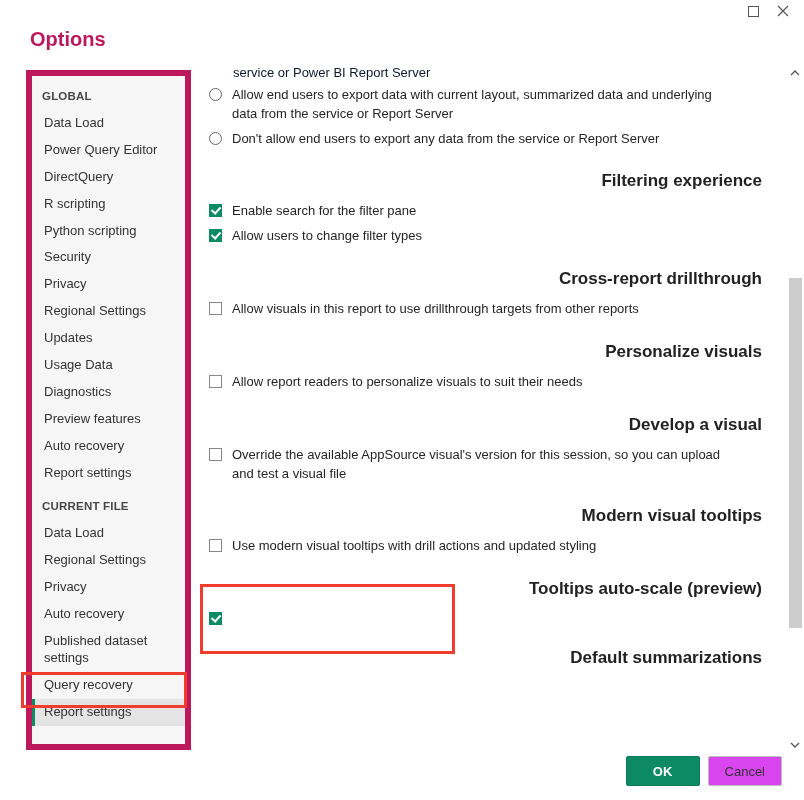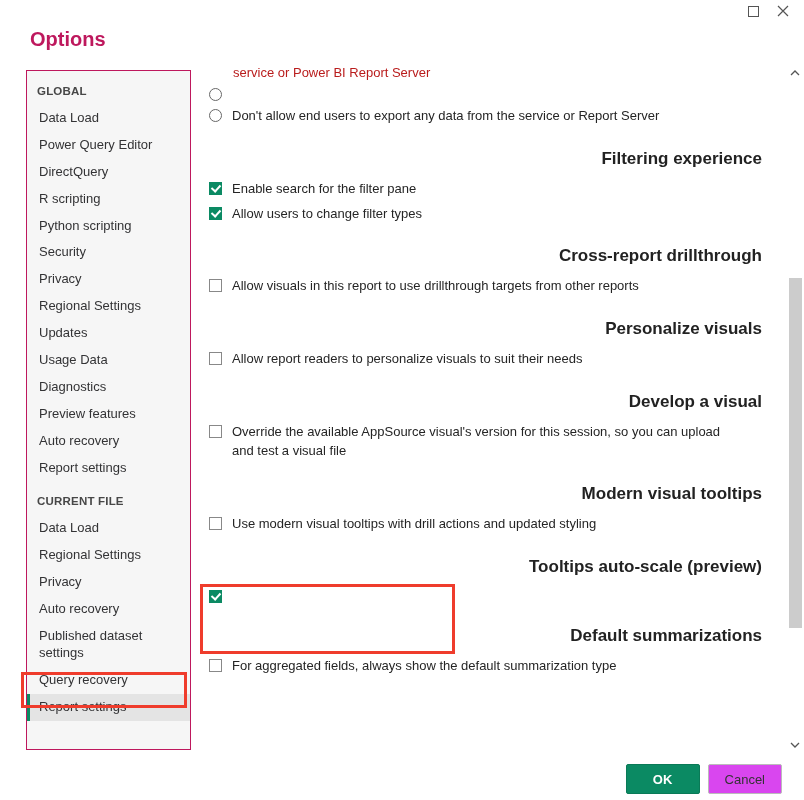--- a/index.html
+++ b/index.html
@@ -33,21 +33,21 @@
       color: #be185d;
       padding: 6px 0 14px 30px;
     }
     .sidebar {
       position: absolute;
       left: 26px;
       top: 70px;
       width: 165px;
       height: 680px;
       background: #f6f6f6;
-      border: 1px solid #be185d;
+      border: 6px solid #be185d;
       padding-bottom: 8px;
       overflow: hidden;
     }
     .sec-header {
       font-size: 11.5px;
       font-weight: 600;
       letter-spacing: 0.2px;
       color: #474747;
       padding: 14px 10px 8px 10px;
     }
@@ -143,34 +143,34 @@
     .section-heading {
       font-size: 17px;
       font-weight: 600;
       color: #222;
       margin: 20px 0 8px 4px;
       text-align: right;
     }
     .continued-line {
       font-size: 13px;
       padding-left: 28px;
-      color: #b91c1c;
+      color: #0f172a;
       line-height: 1.45;
     }
     .highlight-box-1 {
       position: absolute; border: 3px solid #ef3c2c; pointer-events: none;
       left: 21px; top: 672px; width: 166px; height: 36px;
     }
     .highlight-box-2 {
       position: absolute; border: 3px solid #ef3c2c; pointer-events: none;
       left: 200px; top: 584px; width: 255px; height: 70px;
     }
     .footer {
       position: absolute;
-      bottom: 6px;
+      bottom: 14px;
       right: 22px;
       display: flex;
       gap: 8px;
     }
     .btn {
       min-width: 74px;
       height: 30px;
       border-radius: 2px;
       font-size: 13px;
       font-family: inherit;
@@ -234,20 +234,21 @@
   <div class="side-item">Auto recovery</div>
   <div class="side-item">Published dataset settings</div>
   <div class="side-item">Query recovery</div>
   <div class="side-item selected">Report settings</div>
 </div>
 
 <div class="content">
   <div class="continued-line">service or Power BI Report Server</div>
   <div class="opt-radio">
     <span class="radio-input"></span>
+    <span class="opt-text">Allow end users to export data with current layout, summarized data and underlying data from the service or Report Server</span>
   </div>
   <div class="opt-radio">
     <span class="radio-input"></span>
     <span class="opt-text">Don't allow end users to export any data from the service or Report Server</span>
   </div>
 
   <div class="section-heading">Filtering experience</div>
   <div class="opt-check">
     <span class="check-input checked"></span>
     <span class="opt-text">Enable search for the filter pane</span>
@@ -280,24 +281,20 @@
     <span class="check-input"></span>
     <span class="opt-text">Use modern visual tooltips with drill actions and updated styling</span>
   </div>
 
   <div class="section-heading">Tooltips auto-scale (preview)</div>
   <div class="opt-check">
     <span class="check-input checked"></span>
   </div>
 
   <div class="section-heading">Default summarizations</div>
-  <div class="opt-check">
-    <span class="check-input"></span>
-    <span class="opt-text">For aggregated fields, always show the default summarization type</span>
-  </div>
 </div>
 
 <div class="scrollbar">
   <div class="scroll-arrow">
     <svg width="10" height="6" viewBox="0 0 10 6">
         <path d="M1 5 L5 1 L9 5" stroke="#555" stroke-width="1.3" fill="none"></path>
       </svg>
   </div>
   <div class="scroll-thumb"></div>
   <div class="scroll-arrow" style="position:absolute;bottom:0;width:100%;">

